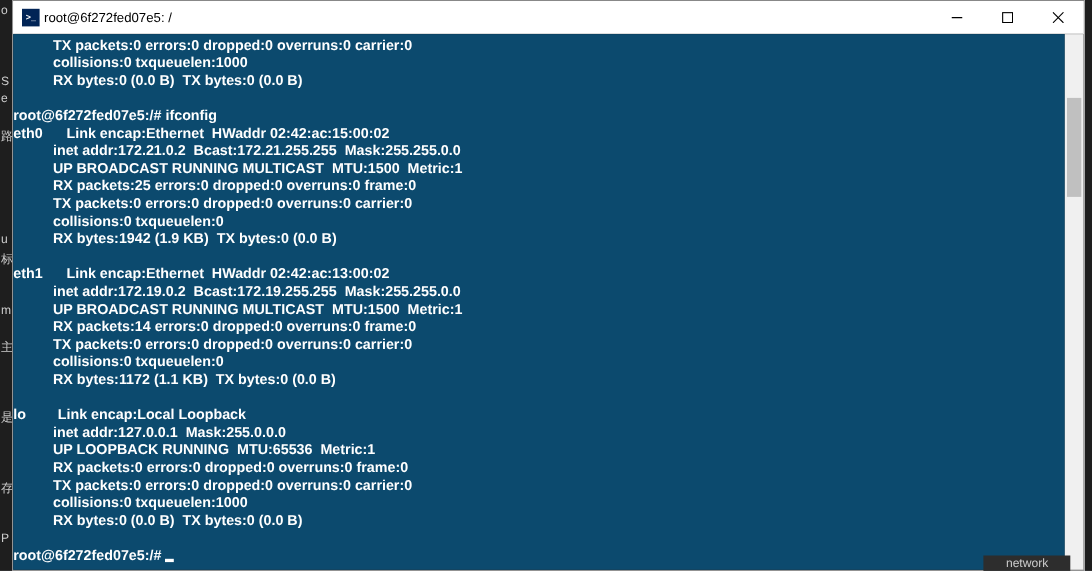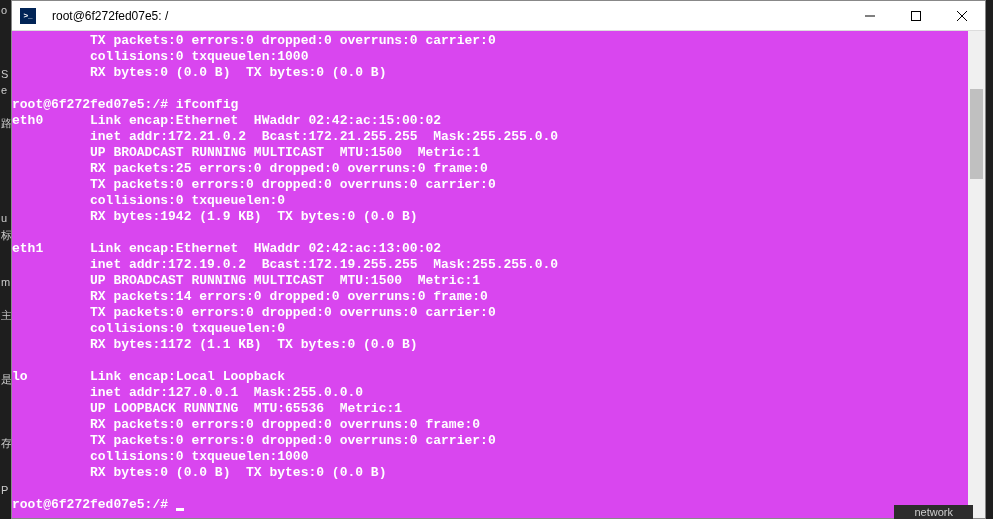--- a/index.html
+++ b/index.html
@@ -8,27 +8,27 @@
     .left-fragment { position: absolute; left: 0; top: 0; width: 11px; height: 519px; background: #1e1e1e; z-index: 0; }
     .left-fragment span { position: absolute; color: #ccc; font-size: 11px; left: 1px; }
     
     .right-fragment { position: absolute; right: 0; top: 0; width: 7px; height: 519px; background: #1e1e1e; z-index: 0; }
     
     .window { position: absolute; left: 11px; top: 0; width: 975px; height: 519px; background: #fff; border: 1px solid #888; display: flex; flex-direction: column; }
     
     .titlebar { height: 30px; background: #fff; display: flex; align-items: center; border-bottom: 1px solid #ddd; }
     .titlebar-icon { width: 16px; height: 16px; margin-left: 8px; background: #012456; display: flex; align-items: center; justify-content: center; }
     .titlebar-icon::after { content: ">_"; color: #fff; font-size: 8px; font-weight: bold; }
-    .titlebar-text { flex: 1; font-size: 12px; padding-left: 16px; color: #000; }
+    .titlebar-text { flex: 1; font-size: 12px; padding-left: 4px; color: #000; }
     .win-controls { display: flex; height: 100%; }
     .win-btn { width: 46px; height: 100%; display: flex; align-items: center; justify-content: center; font-size: 10px; color: #000; cursor: pointer; }
     .win-btn svg { width: 10px; height: 10px; }
     
     .terminal-area { flex: 1; display: flex; background: #000; position: relative; }
-    .terminal { flex: 1; background: #d946ef; color: #fff; font-family: Liberation Mono, monospace; font-size: 13px; font-weight: bold; line-height: 16px; padding: 2px 0 0 0; white-space: pre; overflow: hidden; }
+    .terminal { flex: 1; background: #0c4a6e; color: #fff; font-family: Liberation Sans, sans-serif; font-size: 13px; font-weight: bold; line-height: 16px; padding: 2px 0 0 0; white-space: pre; overflow: hidden; }
     .scrollbar { width: 17px; background: #f0f0f0; position: relative; }
     .scrollbar-thumb { position: absolute; top: 58px; left: 2px; width: 13px; height: 90px; background: #c0c0c0; }
     
     .cursor { display: inline-block; width: 8px; height: 3px; background: #fff; vertical-align: bottom; margin-bottom: 2px; }
     
     .bottom-fragment { position: absolute; bottom: 0; right: 20px; background: #2d2d2d; color: #ccc; font-size: 11px; padding: 1px 20px; }
   </style>
 </head>
 <body>
 

